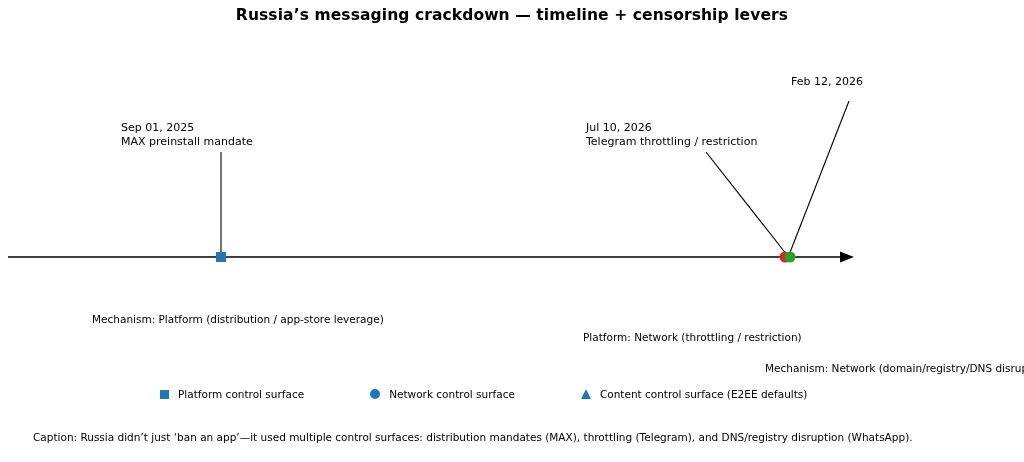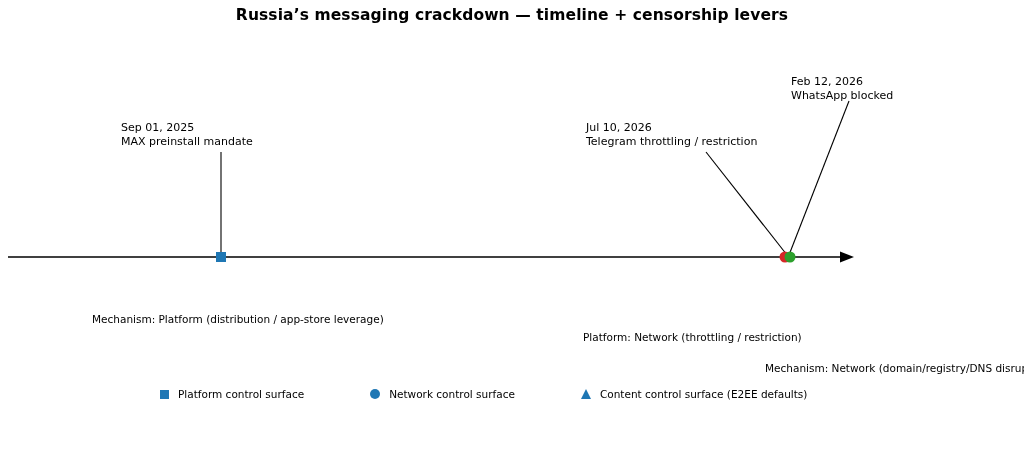--- a/index.html
+++ b/index.html
@@ -129,21 +129,20 @@
     <span class="l2">MAX preinstall mandate</span>
   </div>
 
   <div class="anno" style="left: 586px; top: 121px; width: 200px;">
     <span>Jul 10, 2026</span>
     <span class="l2">Telegram throttling / restriction</span>
   </div>
 
   <div class="anno" style="left: 791px; top: 75px; width: 200px;">
     <span>Feb 12, 2026</span>
-    <span class="l2">WhatsApp blocked</span>
   </div>
 
   <div class="mech" style="left: 92px; top: 313px;">Mechanism: Platform (distribution / app-store leverage)</div>
   <div class="mech" style="left: 583px; top: 331px;">Platform: Network (throttling / restriction)</div>
   <div class="mech" style="left: 765px; top: 362px;">Mechanism: Network (domain/registry/DNS disruption)</div>
 
   <div class="legend">
     <div class="legend-entry">
       <span class="swatch-square"></span>
       <span class="lbl">Platform control surface</span>
@@ -153,14 +152,15 @@
       <span class="swatch-circle"></span>
       <span class="lbl">Network control surface</span>
     </div>
     <div class="legend-gap"></div>
     <div class="legend-entry">
       <span class="swatch-tri"></span>
       <span class="lbl">Content control surface (E2EE defaults)</span>
     </div>
   </div>
 
+  <div class="caption">Caption: Russia didn’t just ‘ban an app’—it used multiple control surfaces: distribution mandates (MAX), throttling (Telegram), and DNS/registry disruption (WhatsApp).</div>
 
 </div>
 
 </body></html>

